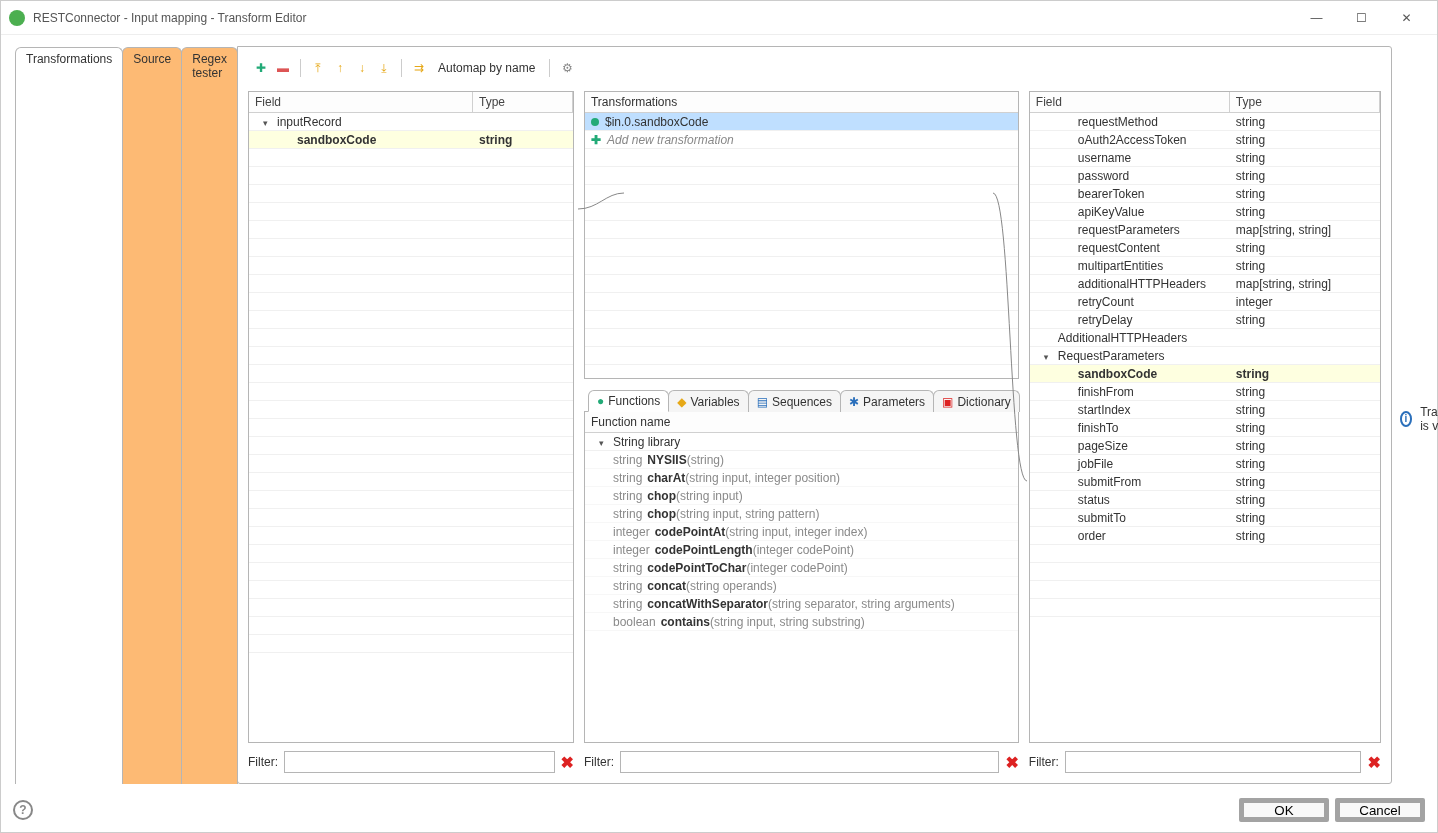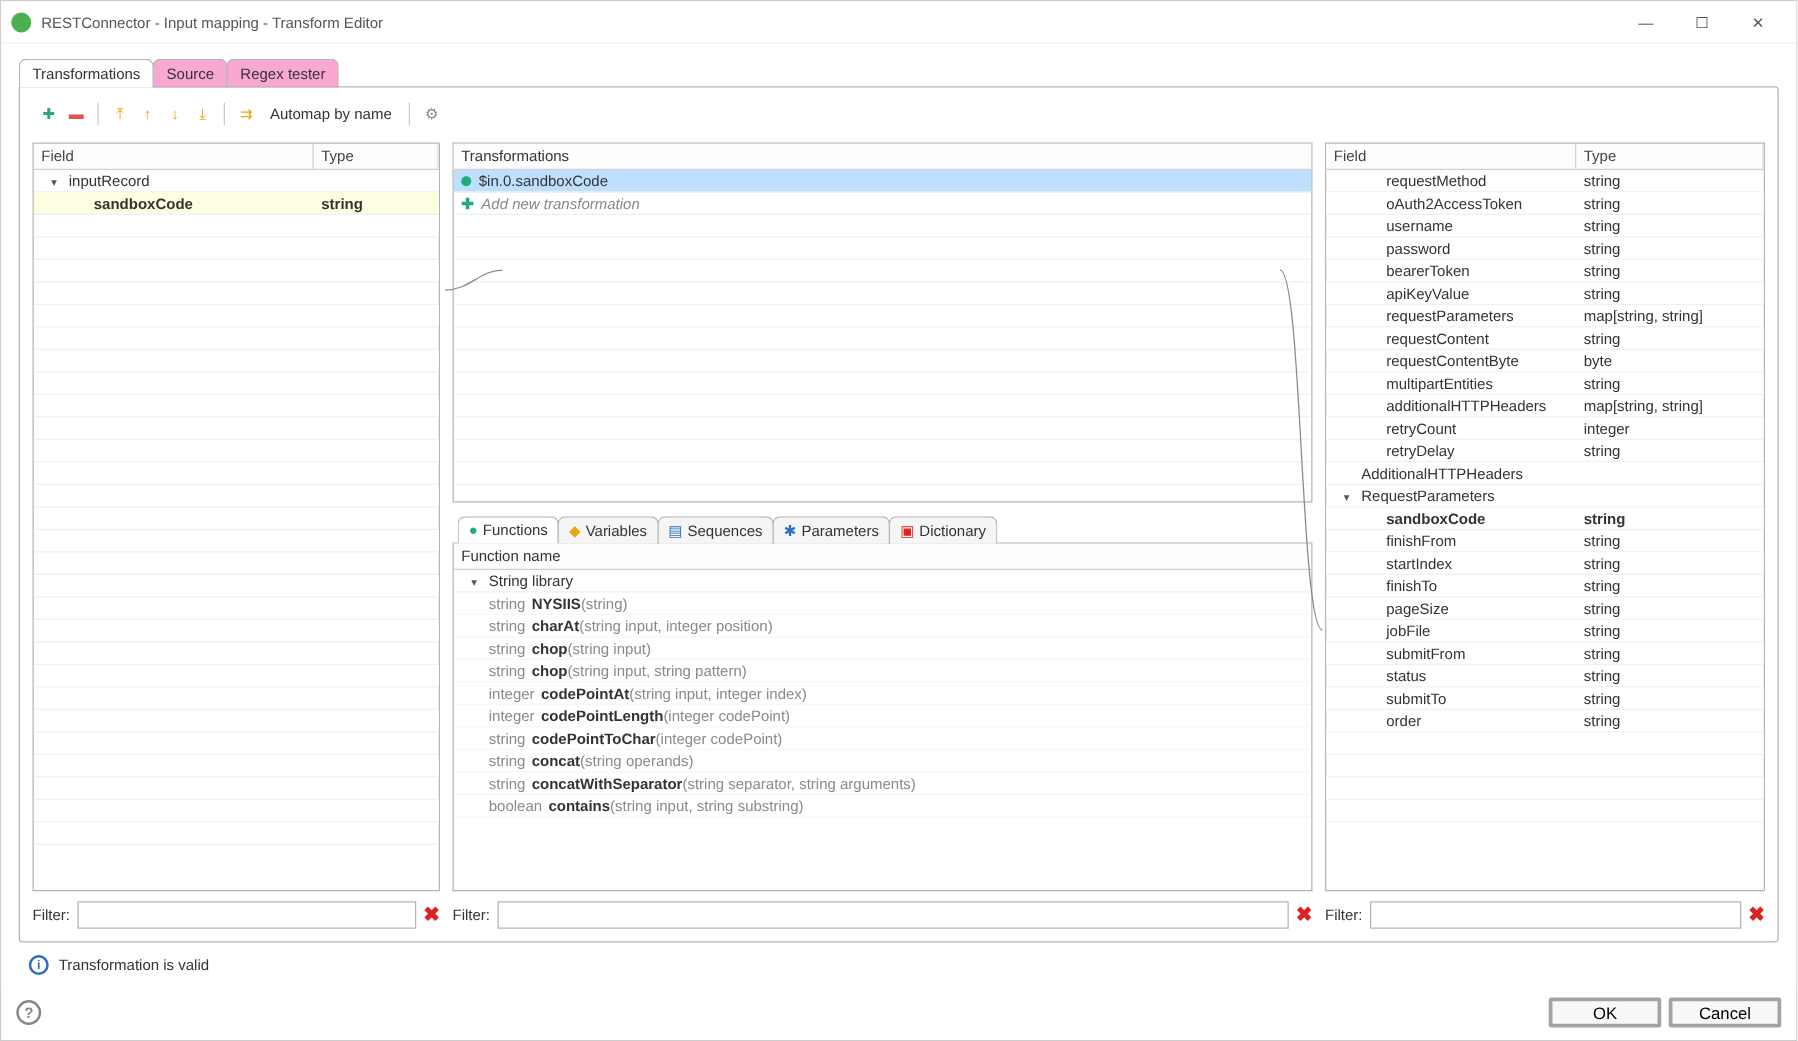--- a/index.html
+++ b/index.html
@@ -3,23 +3,23 @@
 <meta charset="utf-8">
 <style>
 * { box-sizing: border-box; margin: 0; padding: 0; }
 body { font-family: "Segoe UI", Tahoma, sans-serif; font-size: 12px; color: #333; background: #fff; overflow: hidden; }
 .window { width: 1438px; height: 833px; display: flex; flex-direction: column; border: 1px solid #ccc; }
 .titlebar { height: 34px; display: flex; align-items: center; padding: 0 8px; background: #fff; border-bottom: 1px solid #eee; }
 .titlebar .ico { width: 16px; height: 16px; background: #4caf50; border-radius: 50%; margin-right: 8px; display:inline-block; }
 .titlebar .title { flex: 1; color: #555; }
 .win-controls { display: flex; gap: 0; }
 .win-btn { width: 45px; height: 28px; display: flex; align-items: center; justify-content: center; color: #555; cursor: default; }
-.body { flex: 1; padding: 12px 14px 8px 14px; display: flex; flex-direction: column; background: #fff; }
+.body { flex: 1; padding: 12px 14px 8px 14px; display: flex; flex-direction: row; background: #fff; }
 .main-tabs { display: flex; }
-.main-tab { padding: 4px 10px; border: 1px solid #b5b5b5; border-bottom: none; border-top-left-radius: 6px; border-top-right-radius: 6px; background: #f9a8d4; margin-right: -1px; position: relative; }
+.main-tab { padding: 4px 10px; border: 1px solid #b5b5b5; border-bottom: none; border-top-left-radius: 6px; border-top-right-radius: 6px; background: #fdba74; margin-right: -1px; position: relative; }
 .main-tab.active { background: #fff; z-index: 2; }
 .main-frame { flex: 1; border: 1px solid #b5b5b5; border-radius: 3px; border-top-left-radius: 0; margin-top: -1px; padding: 10px 10px 10px 10px; display: flex; flex-direction: column; gap: 8px; position: relative; }
 .toolbar { display: flex; align-items: center; gap: 4px; padding: 2px 0 6px 4px; }
 .tool-ico { width: 18px; height: 18px; display: inline-flex; align-items: center; justify-content: center; border-radius: 2px; font-size: 12px; }
 .sep { width: 1px; height: 18px; background: #ccc; margin: 0 4px; }
 .automap { padding: 2px 6px; }
 .panels { flex: 1; display: flex; gap: 10px; min-height: 0; }
 .panel-left { width: 326px; display: flex; flex-direction: column; }
 .panel-center { flex: 1; display: flex; flex-direction: column; min-width: 0; }
 .panel-right { width: 352px; display: flex; flex-direction: column; }
@@ -52,21 +52,21 @@
 .fname { color: #333; font-weight: 600; }
 .params { color: #8a8a8a; }
 .filter-row { display: flex; align-items: center; gap: 6px; margin-top: 8px; }
 .filter-row input { flex: 1; height: 22px; border: 1px solid #b5b5b5; padding: 0 4px; }
 .clear-x { color: #d22; font-weight: bold; cursor: default; font-size: 16px; }
 .status { padding: 10px 4px 4px 8px; display:flex; align-items:center; gap:8px; }
 .info-ico { width:16px; height:16px; border-radius:50%; border:2px solid #2a6fbb; color:#2a6fbb; display:inline-flex; align-items:center; justify-content:center; font-weight:bold; font-size:10px;}
 .footer { display: flex; align-items: center; padding: 6px 12px 10px 12px; }
 .footer .help { width:20px; height:20px; border:2px solid #888; border-radius:50%; display:inline-flex; align-items:center; justify-content:center; color:#888; font-weight:bold; }
 .footer .spacer { flex:1; }
-.btn { width: 90px; height: 24px; border: 3px solid #a3a3a3; background: #f8f8f8; border-radius: 2px; margin-left: 6px; }
+.btn { width: 90px; height: 24px; border: 5px solid #a3a3a3; background: #f8f8f8; border-radius: 2px; margin-left: 6px; }
 svg.connector { position:absolute; pointer-events:none; }
 </style>
 </head>
 <body>
 
 <div class="window">
   <div class="titlebar">
     <span class="ico"></span>
     <span class="title">RESTConnector - Input mapping - Transform Editor</span>
     <div class="win-controls">
@@ -386,24 +386,20 @@
                 </div>
                 <div class="row">
                   <div class="c1 indent2">requestParameters</div>
                   <div class="c2b">map[string, string]</div>
                 </div>
                 <div class="row">
                   <div class="c1 indent2">requestContent</div>
                   <div class="c2b">string</div>
                 </div>
                 <div class="row">
-                  <div class="c1 indent2">requestContentByte</div>
-                  <div class="c2b">byte</div>
-                </div>
-                <div class="row">
                   <div class="c1 indent2">multipartEntities</div>
                   <div class="c2b">string</div>
                 </div>
                 <div class="row">
                   <div class="c1 indent2">additionalHTTPHeaders</div>
                   <div class="c2b">map[string, string]</div>
                 </div>
                 <div class="row">
                   <div class="c1 indent2">retryCount</div>
                   <div class="c2b">integer</div>

